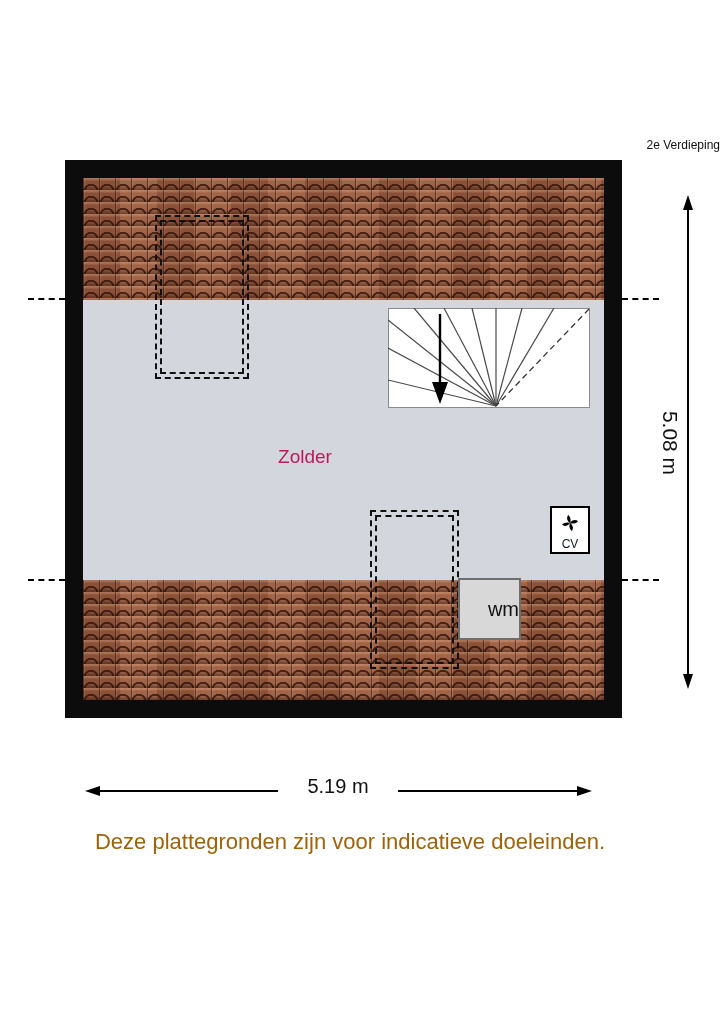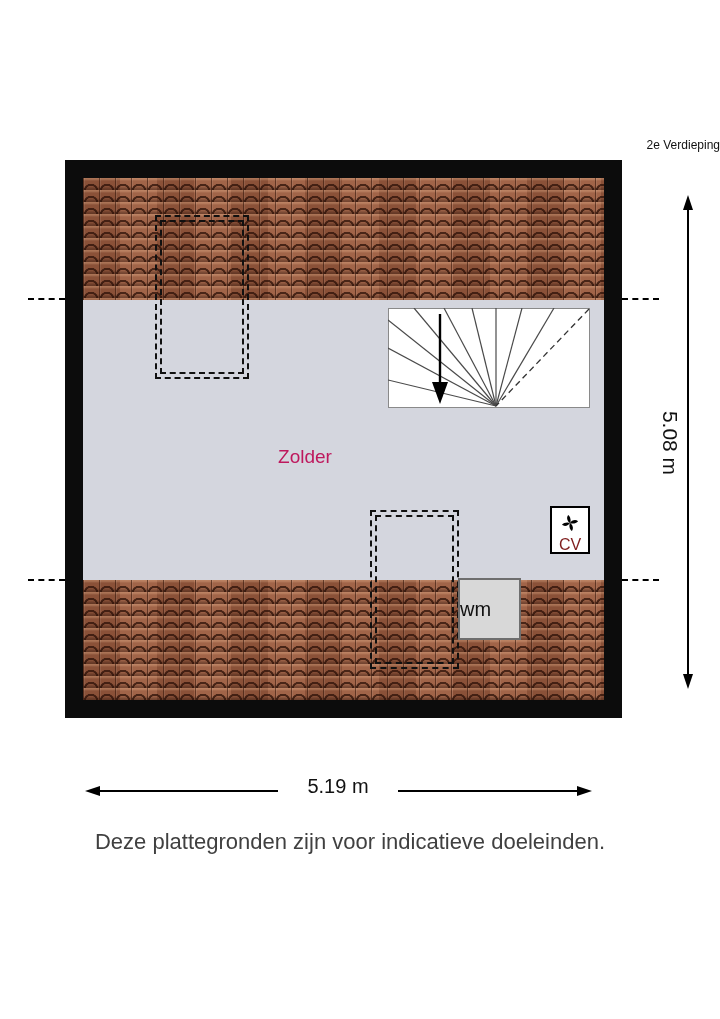--- a/index.html
+++ b/index.html
@@ -32,44 +32,44 @@
   
   .dr{position:absolute;border:2.5px dashed #101010;}
   .dr-inner{position:absolute;inset:3px;border:2.5px dashed #101010;}
 
   .stairs{position:absolute;left:305px;top:130px;width:202px;height:100px;}
 
   .cv-box{position:absolute;left:467px;top:328px;width:40px;height:48px;background:#fff;
           border:2px solid #000;box-sizing:border-box;display:flex;flex-direction:column;
           align-items:center;justify-content:flex-end;}
   .cv-box svg{position:absolute;top:4px;left:7px;width:22px;height:22px;}
-  .cv-label{font-size:16px;line-height:15px;color:#7f1d1d;}
+  .cv-label{font-size:12px;line-height:15px;color:#0f172a;}
 
   .wm-box{position:absolute;left:375px;top:400px;width:63px;height:62px;background:#d8d8d8;
           border:2px solid #6e6e6e;box-sizing:border-box;display:flex;align-items:center;
-          justify-content:flex-start;font-size:20px;color:#111;}
+          justify-content:flex-end;font-size:20px;color:#111;}
 
   
   .ext{position:absolute;height:0;border-top:2.5px dashed #000;}
 
   
   .dimline{position:absolute;background:#000;}
   .arr{position:absolute;width:0;height:0;}
   .arr-left {border-top:5px solid transparent;border-bottom:5px solid transparent;border-right:15px solid #000;}
   .arr-right{border-top:5px solid transparent;border-bottom:5px solid transparent;border-left:15px solid #000;}
   .arr-up   {border-left:5px solid transparent;border-right:5px solid transparent;border-bottom:15px solid #000;}
   .arr-down {border-left:5px solid transparent;border-right:5px solid transparent;border-top:15px solid #000;}
 
   .dim-label-h{position:absolute;left:278px;top:775px;width:120px;text-align:center;
                font-size:20px;background:#fff;z-index:3;}
   .dim-label-v{position:absolute;left:631px;top:432px;width:80px;height:22px;text-align:center;
                font-size:21px;transform:rotate(90deg);transform-origin:center;white-space:nowrap;}
 
   .disclaimer{position:absolute;top:826px;left:0;width:700px;text-align:center;
-              font-size:22px;line-height:31px;color:#404040;}
+              font-size:22px;line-height:31px;color:#a16207;}
 </style>
 </head>
 <body>
 
 <div class="page">
 
   <div class="title">2e Verdieping</div>
 
   <div class="plan">
     <div class="plan-inner">

